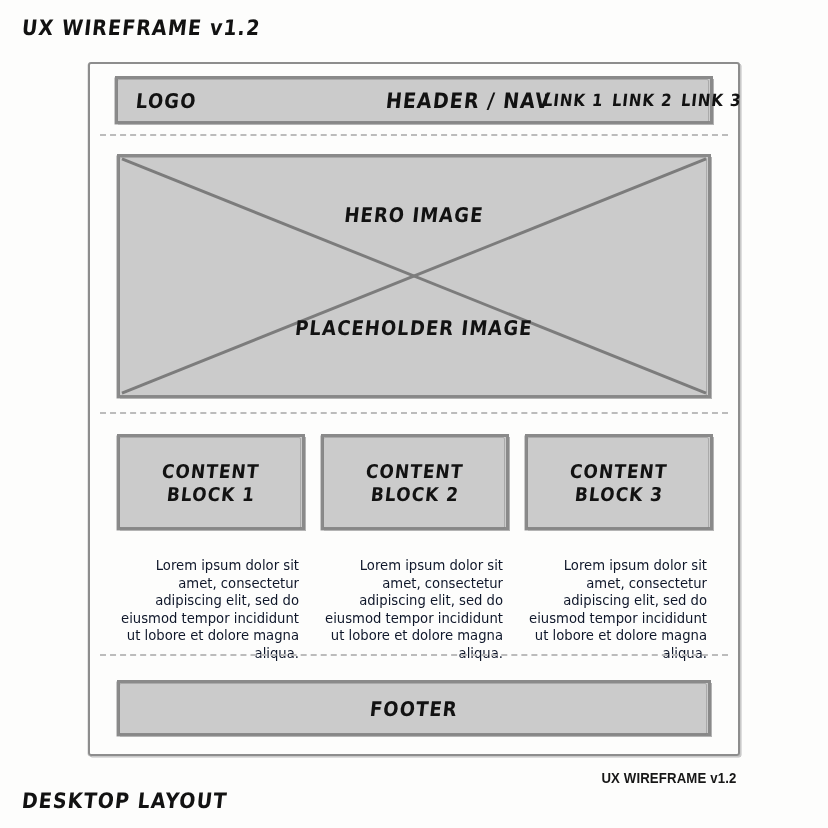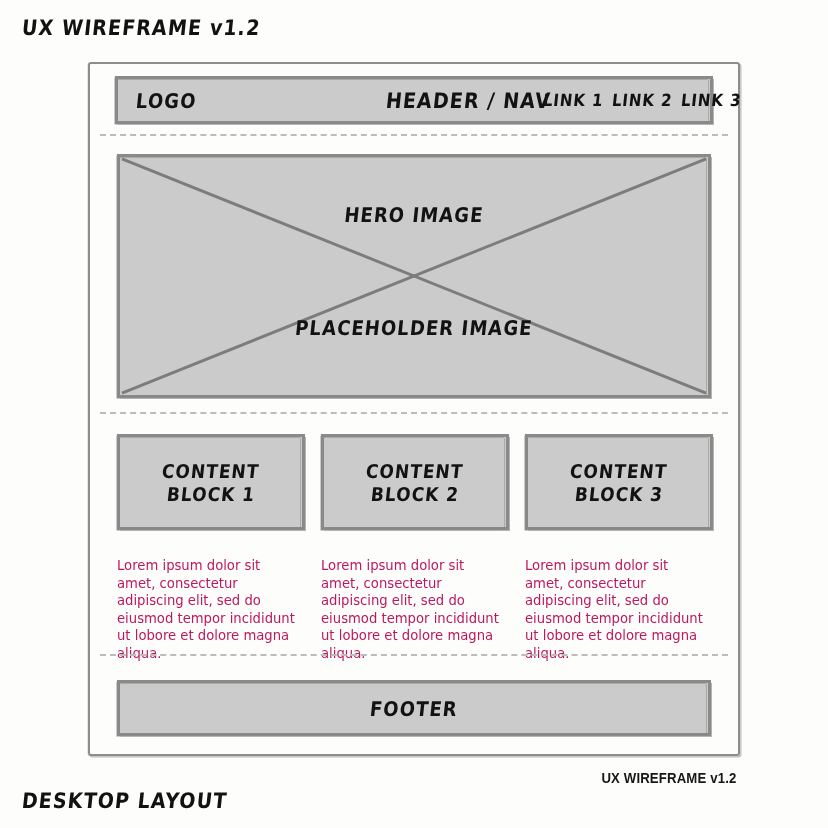--- a/index.html
+++ b/index.html
@@ -169,21 +169,22 @@
   .content-block .hand { font-size: 17px; text-align: center; }
 
   
   .copy-col {
     position: absolute;
     top: 493px;
     width: 182px;
     font-family: "DejaVu Sans", sans-serif;
     font-size: 13.2px;
     line-height: 17.6px;
-    color: #be185d;
+    color: #0f172a;
+    text-align: right;
   }
   #copy-col-0 { left: 27px; }
   #copy-col-1 { left: 231px; }
   #copy-col-2 { left: 435px; }
 
   
   #footer-box {
     left: 27px;
     top: 616px;
     width: 594px;

